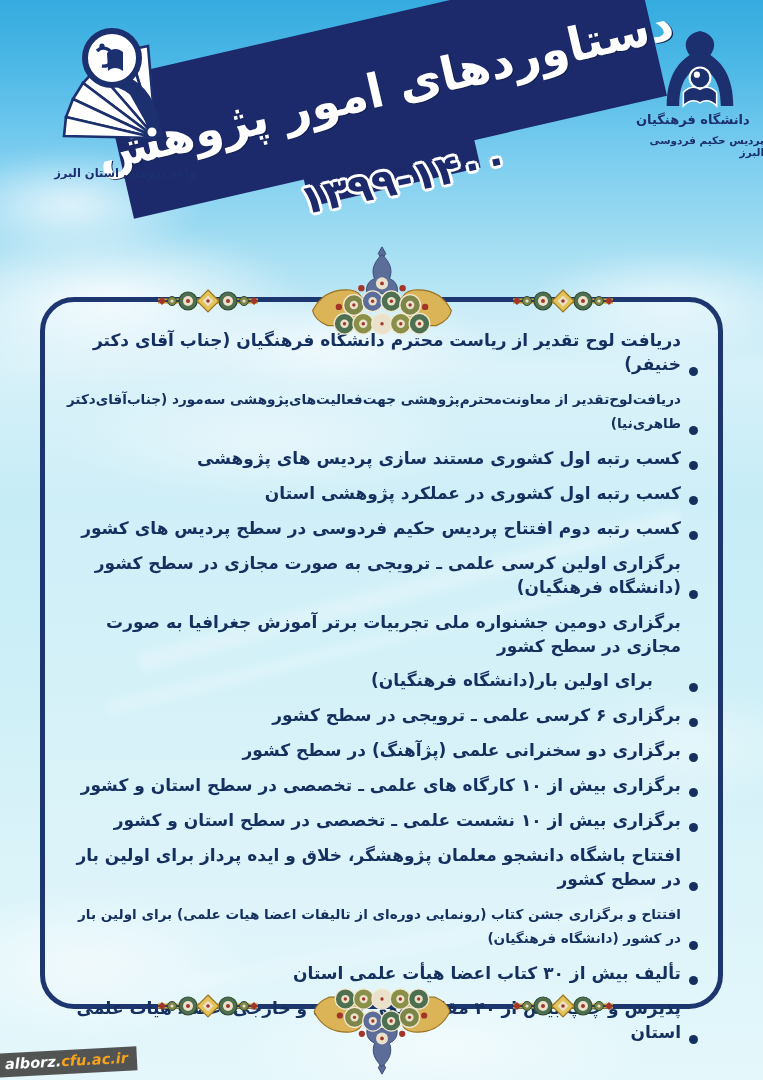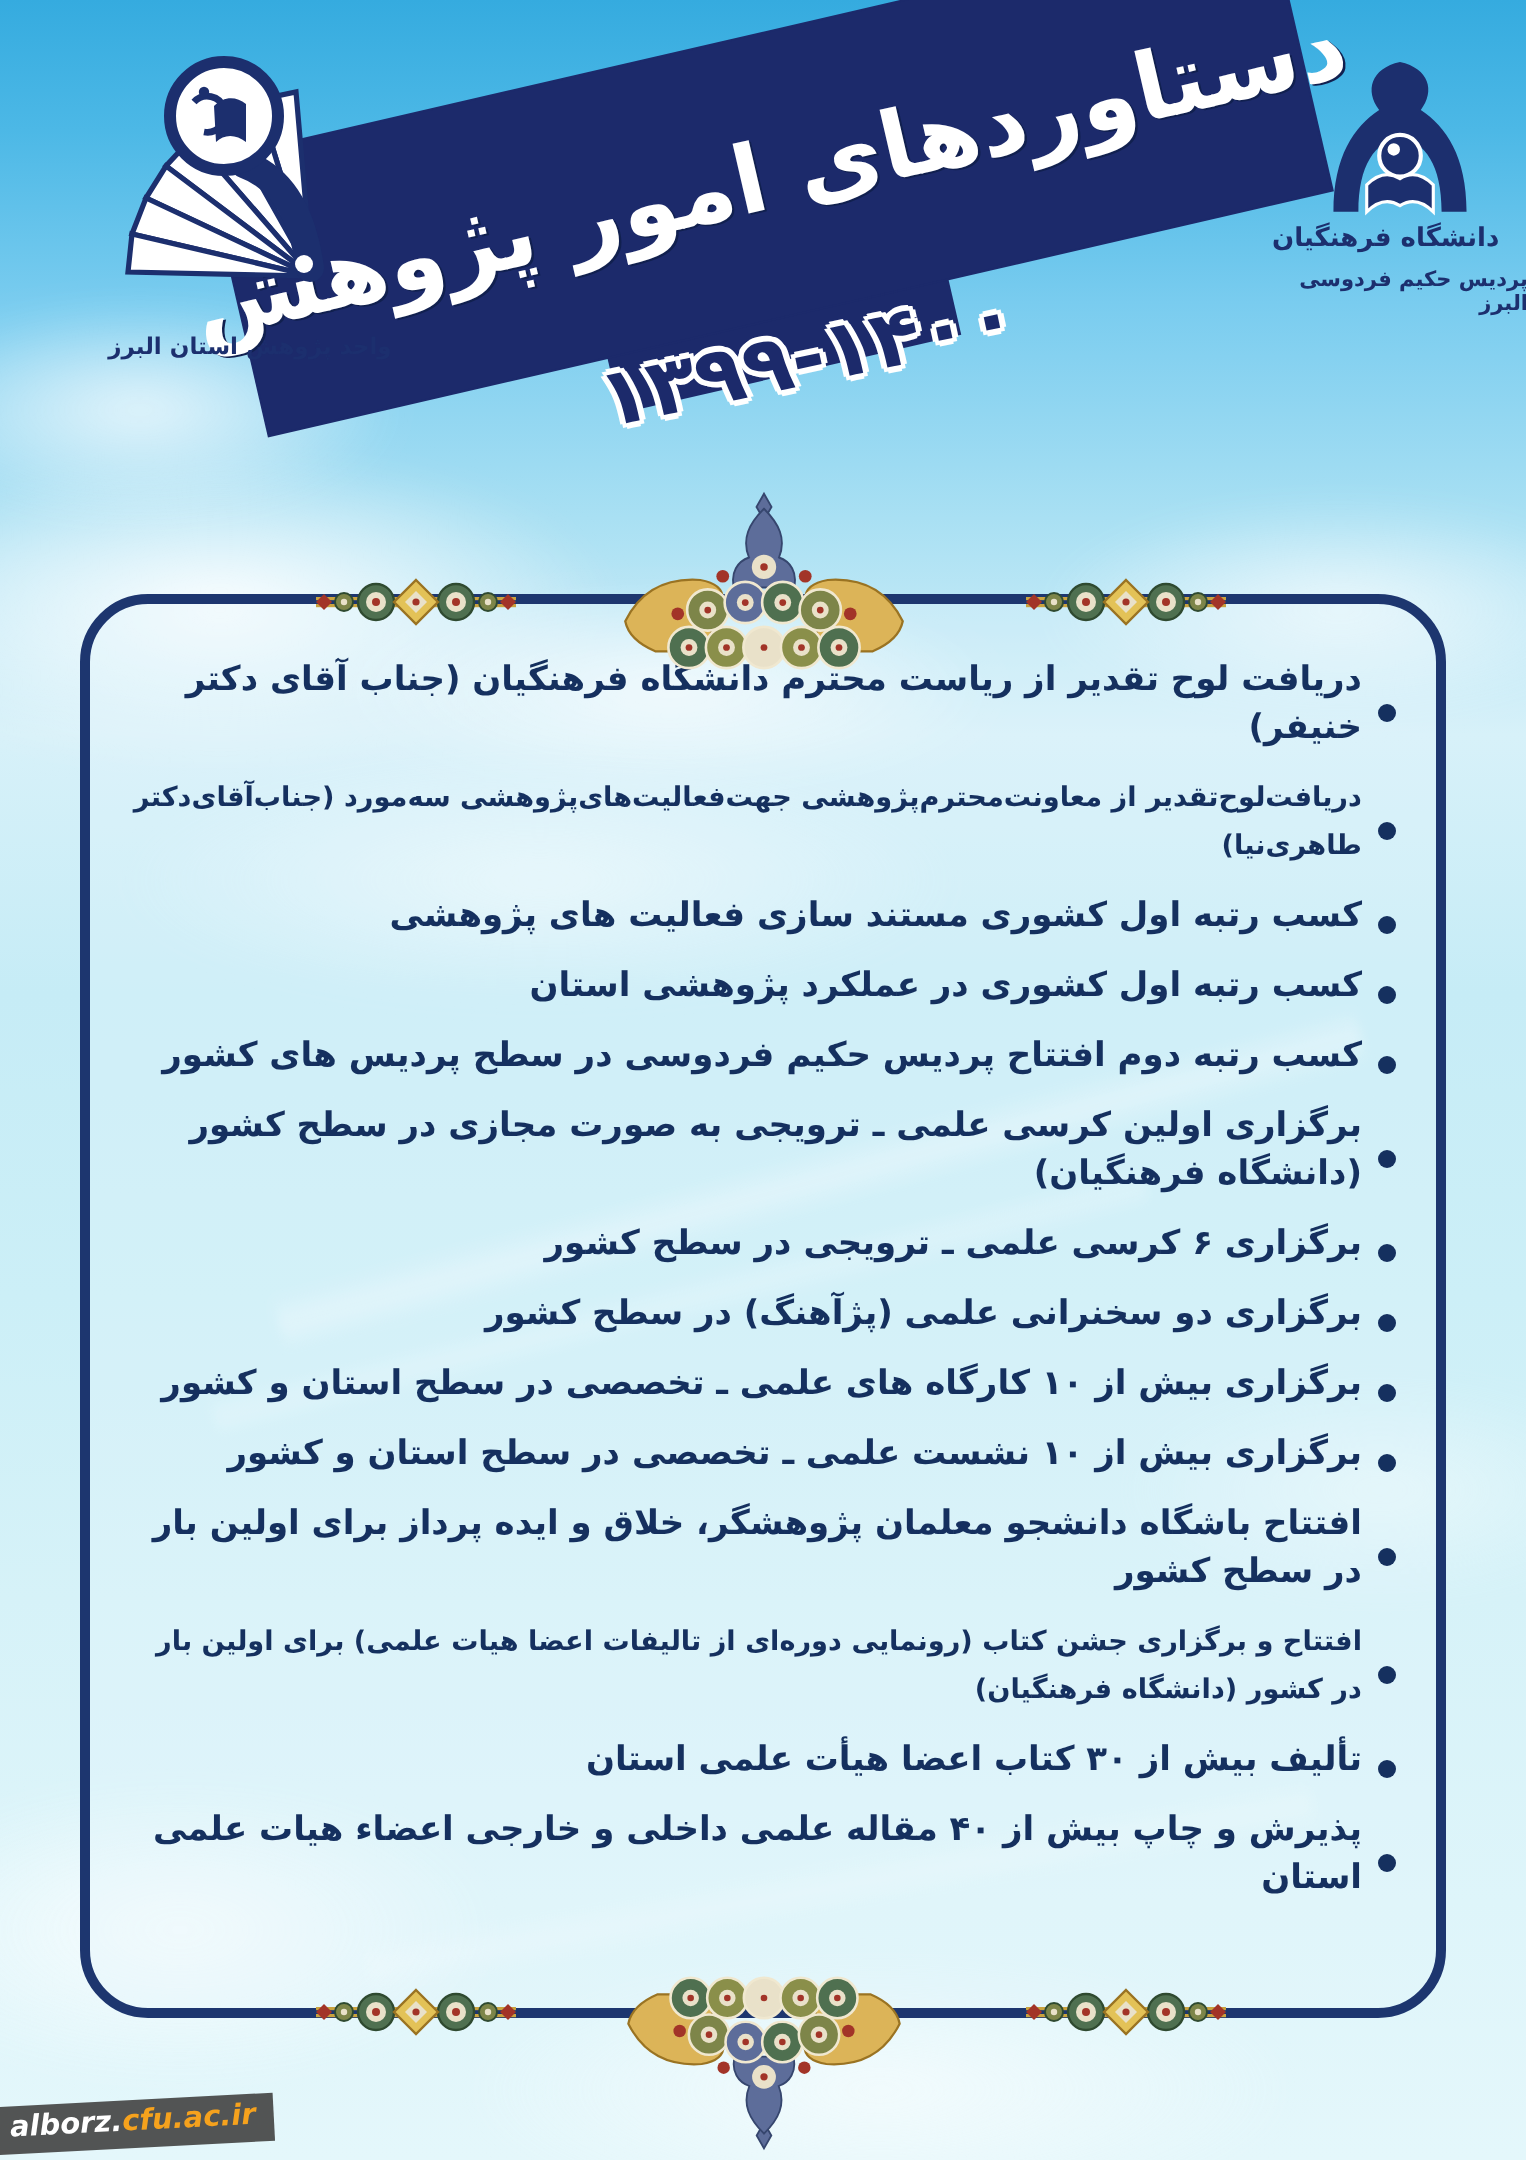--- a/index.html
+++ b/index.html
@@ -39,21 +39,21 @@
   .logo-right{position:absolute;left:648px;top:30px;z-index:5;}
   .logo-right-line1{position:absolute;left:636px;top:112px;width:124px;z-index:5;
     text-align:left;font-size:13px;font-weight:bold;color:#1c2f6e;direction:rtl;}
   .logo-right-line2{position:absolute;left:630px;top:134px;width:134px;z-index:5;
     text-align:right;font-size:10.5px;font-weight:bold;color:#1c2f6e;direction:rtl;}
   
   .panel{position:absolute;left:40px;top:297px;width:683px;height:712px;
     box-sizing:border-box;border:5px solid #1d366f;border-radius:34px;
     background:rgba(228,246,251,0.30);z-index:2;}
   .list{position:absolute;inset:0;padding:26px 20px 8px 16px;direction:rtl;}
-  .item{display:flex;align-items:center;margin-bottom:11px;
+  .item{display:flex;align-items:flex-end;margin-bottom:11px;
     color:#15305f;font-weight:bold;font-size:17px;line-height:24px;}
   .item .bullet{flex:0 0 auto;width:9px;height:9px;border-radius:50%;
     background:#15305f;margin-left:8px;margin-top:8px;}
   .item .item-text{flex:1 1 auto;}
   .item.small{font-size:13.6px;}
   .cont{margin-top:10px;margin-right:28px;}
   
   .orn{position:absolute;z-index:3;}
   .orn-flip{transform:scaleY(-1);}
   
@@ -118,33 +118,37 @@
       <div class="item">
         <span class="bullet"></span>
         <div class="item-text">دریافت لوح تقدیر از ریاست محترم دانشگاه فرهنگیان (جناب آقای دکتر خنیفر)</div>
       </div>
       <div class="item small">
         <span class="bullet"></span>
         <div class="item-text">دریافت‌لوح‌تقدیر از معاونت‌محترم‌پژوهشی جهت‌فعالیت‌های‌پژوهشی سه‌مورد (جناب‌آقای‌دکتر طاهری‌نیا)</div>
       </div>
       <div class="item">
         <span class="bullet"></span>
-        <div class="item-text">کسب رتبه اول کشوری مستند سازی فعالیت های پژوهشی</div>
+        <div class="item-text">کسب رتبه اول کشوری مستند سازی پردیس های پژوهشی</div>
       </div>
       <div class="item">
         <span class="bullet"></span>
         <div class="item-text">کسب رتبه اول کشوری در عملکرد پژوهشی استان</div>
       </div>
       <div class="item">
         <span class="bullet"></span>
         <div class="item-text">کسب رتبه دوم افتتاح پردیس حکیم فردوسی در سطح پردیس های کشور</div>
       </div>
       <div class="item">
         <span class="bullet"></span>
         <div class="item-text">برگزاری اولین کرسی علمی ـ ترویجی به صورت مجازی در سطح کشور (دانشگاه فرهنگیان)</div>
+      </div>
+      <div class="item">
+        <span class="bullet"></span>
+        <div class="item-text">برگزاری دومین جشنواره ملی تجربیات برتر آموزش جغرافیا به صورت مجازی در سطح کشور<div class="cont">برای اولین بار(دانشگاه فرهنگیان)</div></div>
       </div>
       <div class="item">
         <span class="bullet"></span>
         <div class="item-text">برگزاری ۶ کرسی علمی ـ ترویجی در سطح کشور</div>
       </div>
       <div class="item">
         <span class="bullet"></span>
         <div class="item-text">برگزاری دو سخنرانی علمی (پژآهنگ) در سطح کشور</div>
       </div>
       <div class="item">

